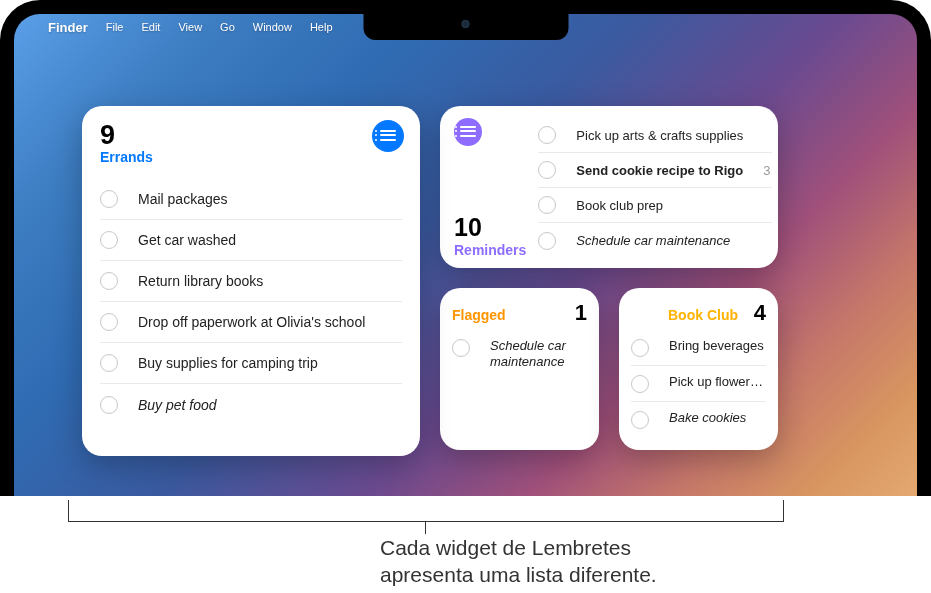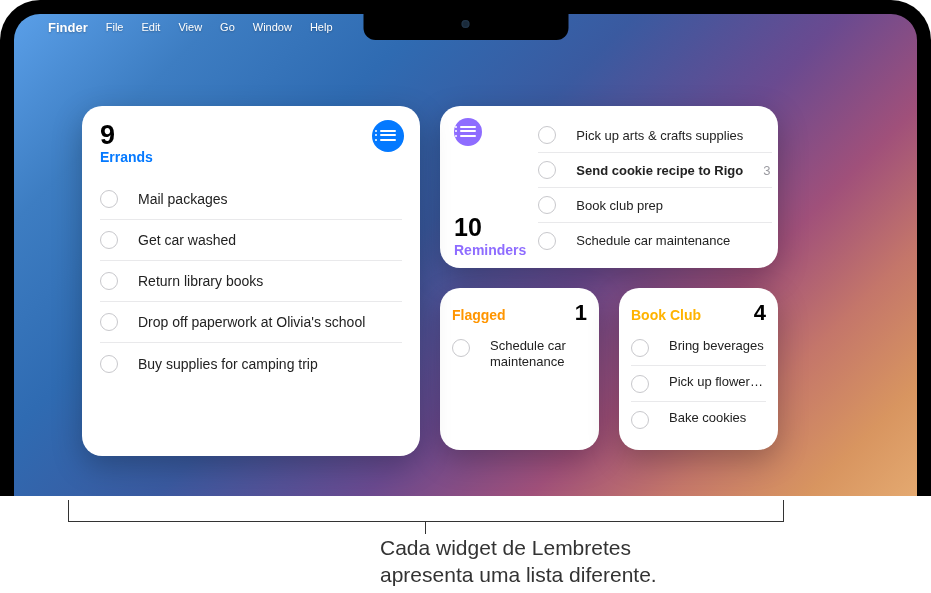--- a/index.html
+++ b/index.html
@@ -20,21 +20,21 @@
     
     .w-errands { width: 338px; height: 350px; padding: 16px 18px 8px; position: relative; }
     .w-errands .count { font-size: 27px; font-weight: 700; color: #000; line-height: 1; }
     .w-errands .title { color: #0479ff; font-weight: 600; font-size: 14px; margin-top: 0; }
     .w-errands .badge { position: absolute; top: 14px; right: 16px; width: 32px; height: 32px; border-radius: 50%; background: #0479ff; display: flex; align-items: center; justify-content: center; }
     .list-lines { width: 16px; height: 13px; }
     .list-lines span { display: block; height: 2px; background: #fff; border-radius: 2px; margin-bottom: 2.5px; position: relative; }
     .list-lines span::before { content: ""; position: absolute; left: -5px; top: 0; width: 2px; height: 2px; background: #fff; border-radius: 50%; }
     .items { margin-top: 14px; }
     .item { display: flex; align-items: center; gap: 20px; height: 41px; border-bottom: 1px solid #e9e9eb; font-size: 14px; color: #222; }
-    .item:last-child { border-bottom: none; }
+    .item:last-child { border-bottom: none; font-style: italic; }
     .circle { flex-shrink: 0; width: 18px; height: 18px; border: 1.5px solid #c8c8cc; border-radius: 50%; }
     .item .lbl { white-space: nowrap; overflow: hidden; text-overflow: ellipsis; }
 
     
     .w-reminders { width: 338px; height: 162px; padding: 12px 14px 8px; display: flex; gap: 12px; }
     .rem-left { width: 100px; display: flex; flex-direction: column; }
     .rem-icon { width: 28px; height: 28px; border-radius: 50%; background: #8e6cff; display: flex; align-items: center; justify-content: center; margin-bottom: 40px; }
     .rem-icon .list-lines span { background: #fff; }
     .rem-count { font-size: 25px; font-weight: 700; color: #000; margin-top: auto; }
     .rem-title { color: #8e6cff; font-size: 14px; font-weight: 600; margin-bottom: 2px; }
@@ -44,21 +44,21 @@
     .item .lbl.bold { font-weight: 700; }
     .item .trail { margin-left: auto; color: #9a9aa0; font-size: 13px; padding-right: 2px; }
 
     
     .duo { display: flex; gap: 20px; }
     .w-small { width: 159px; height: 162px; padding: 12px 12px 8px; }
     .w-small .hdr { display: flex; align-items: baseline; justify-content: space-between; margin-bottom: 4px; }
     .w-small .sm-title { font-size: 14px; font-weight: 700; }
     .w-small .sm-count { font-size: 22px; font-weight: 700; color: #000; }
     .w-flagged .sm-title { color: #ff9500; }
-    .w-bookclub .sm-title { color: #ffb300; }
+    .w-bookclub .sm-title { color: #ffb300; margin-left: 37px; }
     .w-small .item.small { height: auto; padding: 8px 0; font-size: 13px; align-items: flex-start; }
     .w-small .item.small .circle { margin-top: 1px; }
     .w-small .item.small .lbl { white-space: normal; line-height: 1.25; }
     .w-small .item.small.oneline .lbl { white-space: nowrap; }
     .w-small .item:last-child { border-bottom: none; }
 
     
     .callout-bracket { position: absolute; top: 500px; left: 68px; width: 716px; height: 22px; border-left: 1px solid #333; border-right: 1px solid #333; border-bottom: 1px solid #333; }
     .callout-stem { position: absolute; top: 522px; left: 425px; width: 1px; height: 12px; background: #333; }
     .callout-text { position: absolute; top: 534px; left: 380px; font-size: 21px; color: #333; line-height: 1.3; }
@@ -108,20 +108,24 @@
             <div class="lbl">Return library books</div>
           </div>
         <div class="item">
             <div class="circle"></div>
             <div class="lbl">Drop off paperwork at Olivia's school</div>
           </div>
         <div class="item">
             <div class="circle"></div>
             <div class="lbl">Buy supplies for camping trip</div>
           </div>
+        <div class="item">
+            <div class="circle"></div>
+            <div class="lbl">Buy pet food</div>
+          </div>
       </div>
     </div>
 
     <div class="col">
 
       <div class="widget w-reminders">
         <div class="rem-left">
           <div class="rem-icon">
             <div class="list-lines">
                 <span></span>

